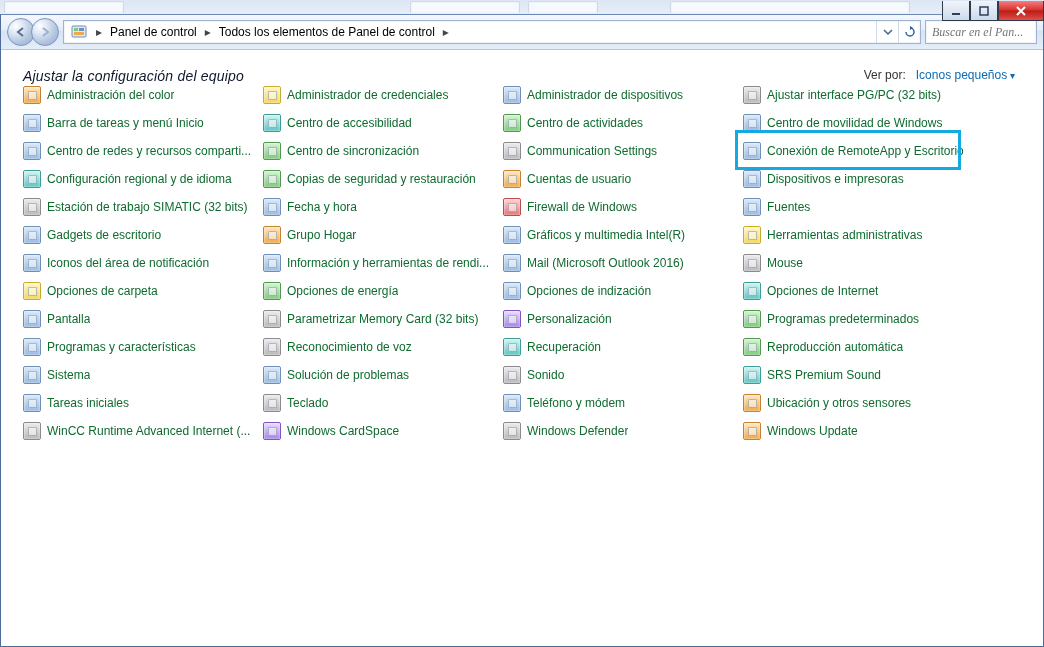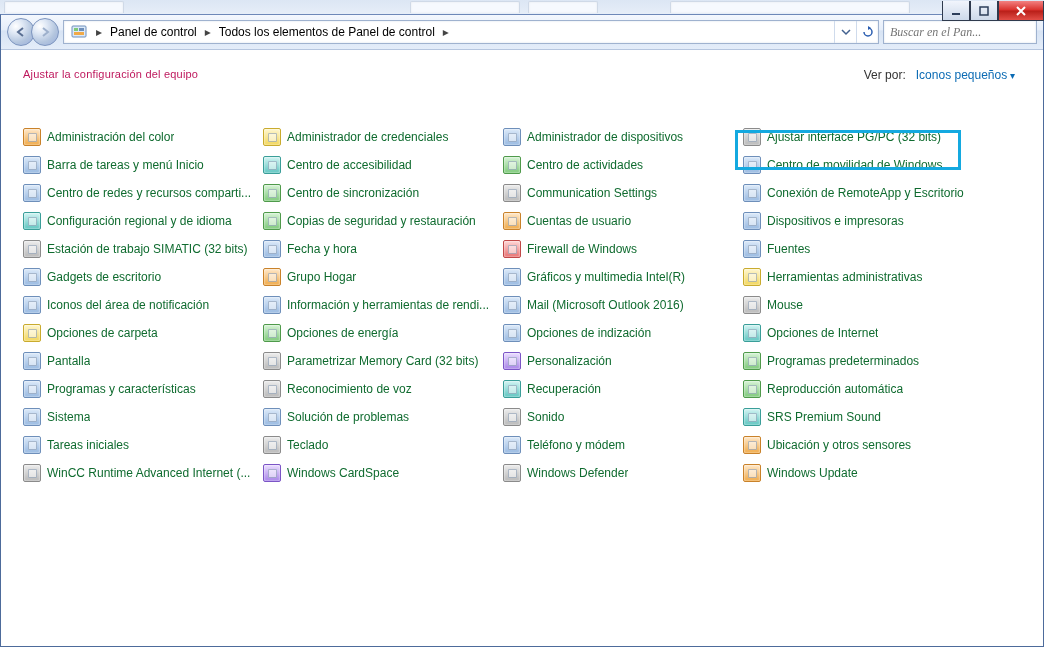--- a/index.html
+++ b/index.html
@@ -55,36 +55,35 @@
     display: flex; align-items: center;
     padding-left:2px;
     box-shadow: inset 0 0 2px rgba(150,170,200,0.4);
   }
   .addr .segicon { width:18px; height:18px; margin: 0 4px; display:flex; align-items:center; justify-content:center; }
   .addr .seg { color:#000; padding:0 4px; white-space:nowrap; line-height:22px; height:22px;}
   .addr .crumbarrow { width:14px; text-align:center; color:#444; }
   .addr-tools { margin-left:auto; display:flex; height:100%; }
   .addr-tools .atbtn { width:22px; border-left:1px solid #cfdbec; display:flex; align-items:center; justify-content:center; }
   .search {
-    width:154px; height:24px; background:#fff; border:1px solid #9fb2cf;
+    width:112px; height:24px; background:#fff; border:1px solid #9fb2cf;
     display:flex; align-items:center; padding:8px 4px; box-shadow: inset 0 0 2px rgba(150,170,200,0.4);
   }
   .search input { flex:1; border:none; outline:none; font:italic 12px "Segoe UI"; color:#6f7d92; background:transparent;}
 
   
   .body { position:relative; padding: 18px 22px 0 22px; background:#fff; height: calc(100% - 35px); }
   .headline {
-    color:#be185d; font-size:11px; letter-spacing:0.2px;
+    color:#0f172a; font-size:14px; letter-spacing:0.2px;font-style:italic;
   }
   .viewby { float:right; margin-right:6px; font-size:12px; color:#333;text-align:right; }
   .viewby a { color:#0b6bb4; text-decoration:none; }
   .viewby .dd::after{ content:" \25BE"; color:#0b6bb4; font-size:10px;}
 
   .grid {
-    margin-top: 46px;
     display:grid;
     grid-template-columns: repeat(4, 240px);
     column-gap: 0;
     row-gap: 6px;
   }
   .item {
     display:flex; align-items:center; gap:6px;
     height:22px; padding-left:0;
     color:#0f6b2f;
     white-space:nowrap; overflow:hidden; text-overflow:ellipsis;

